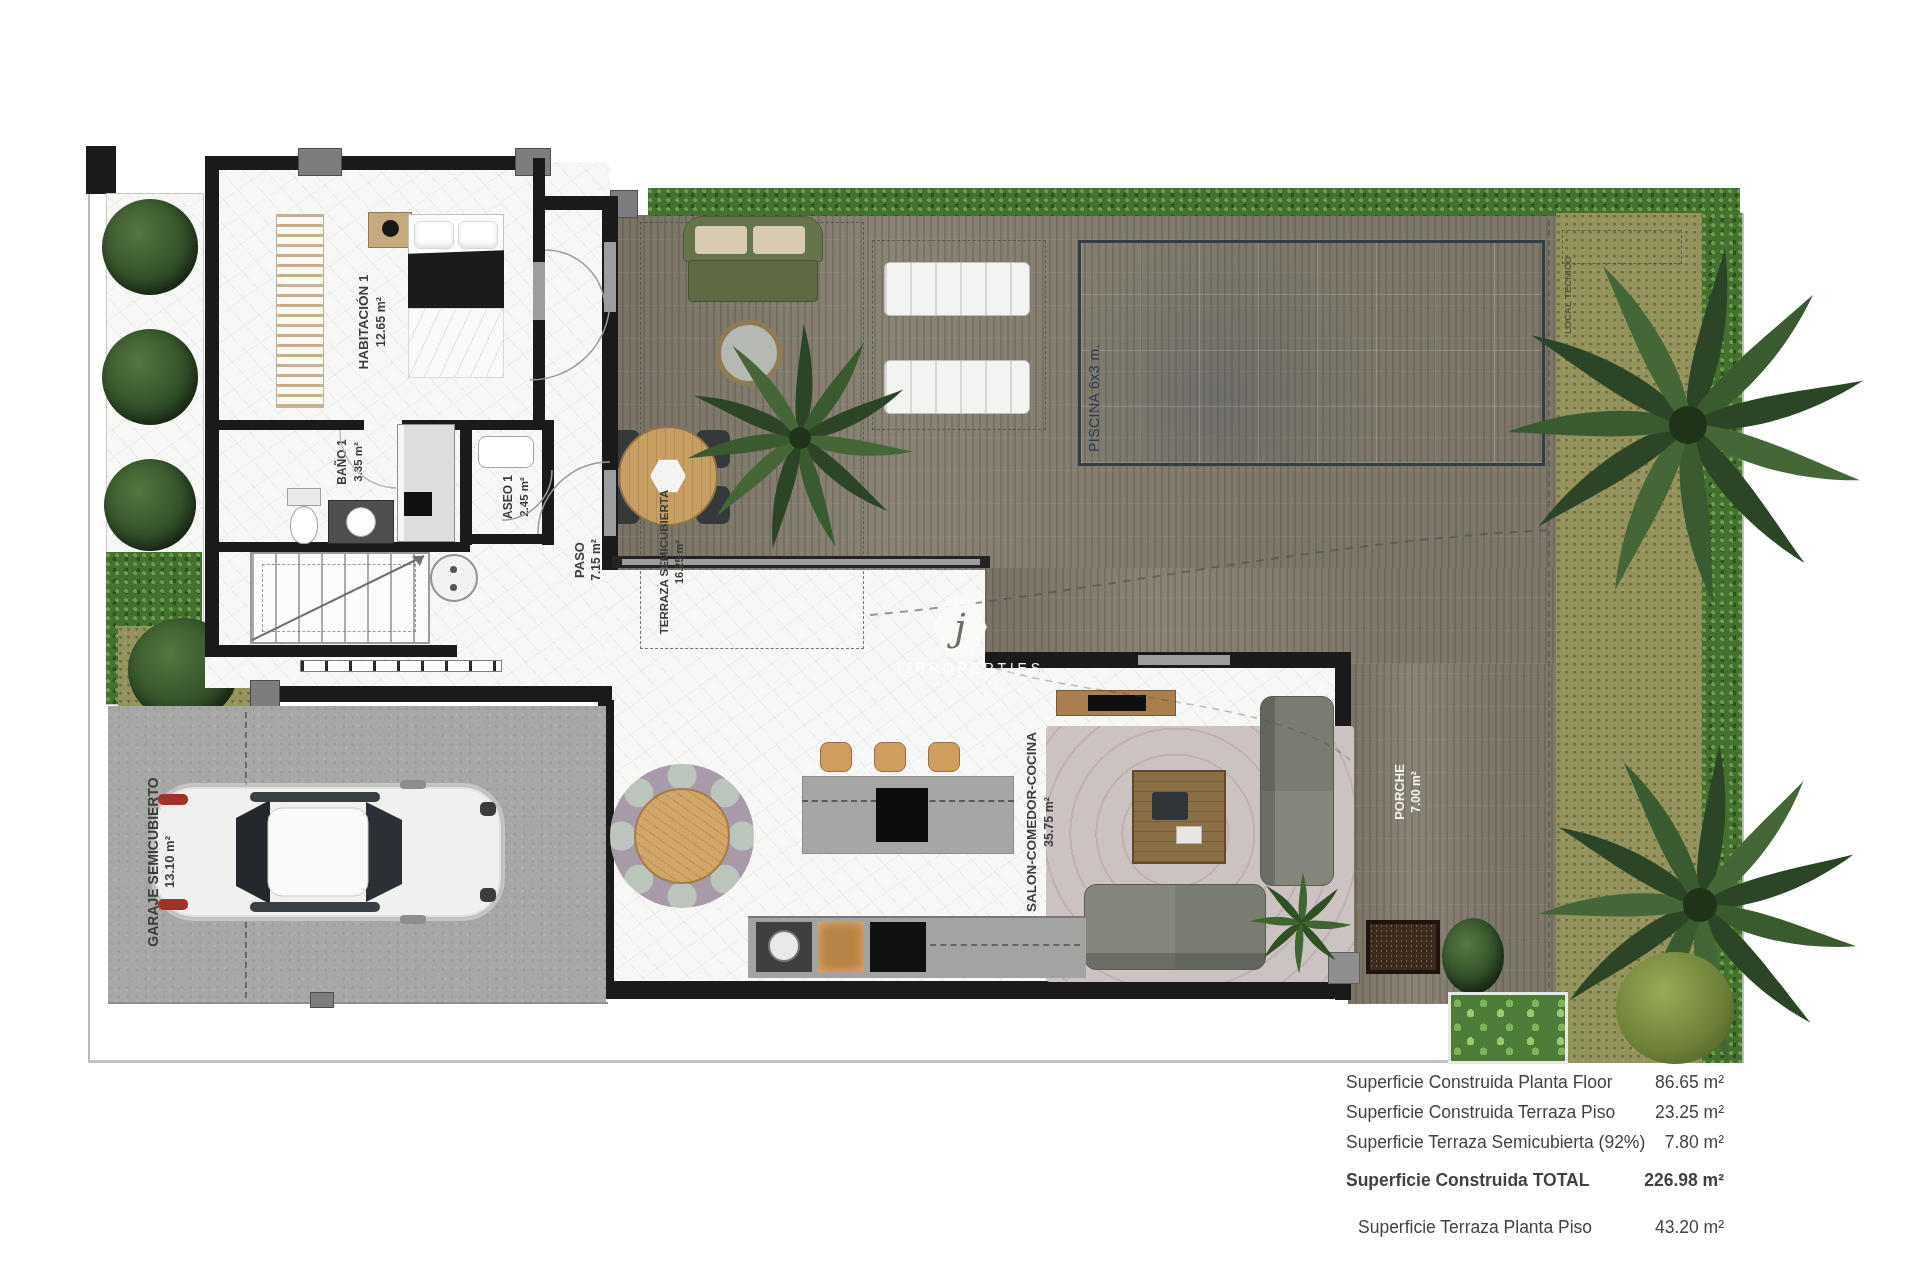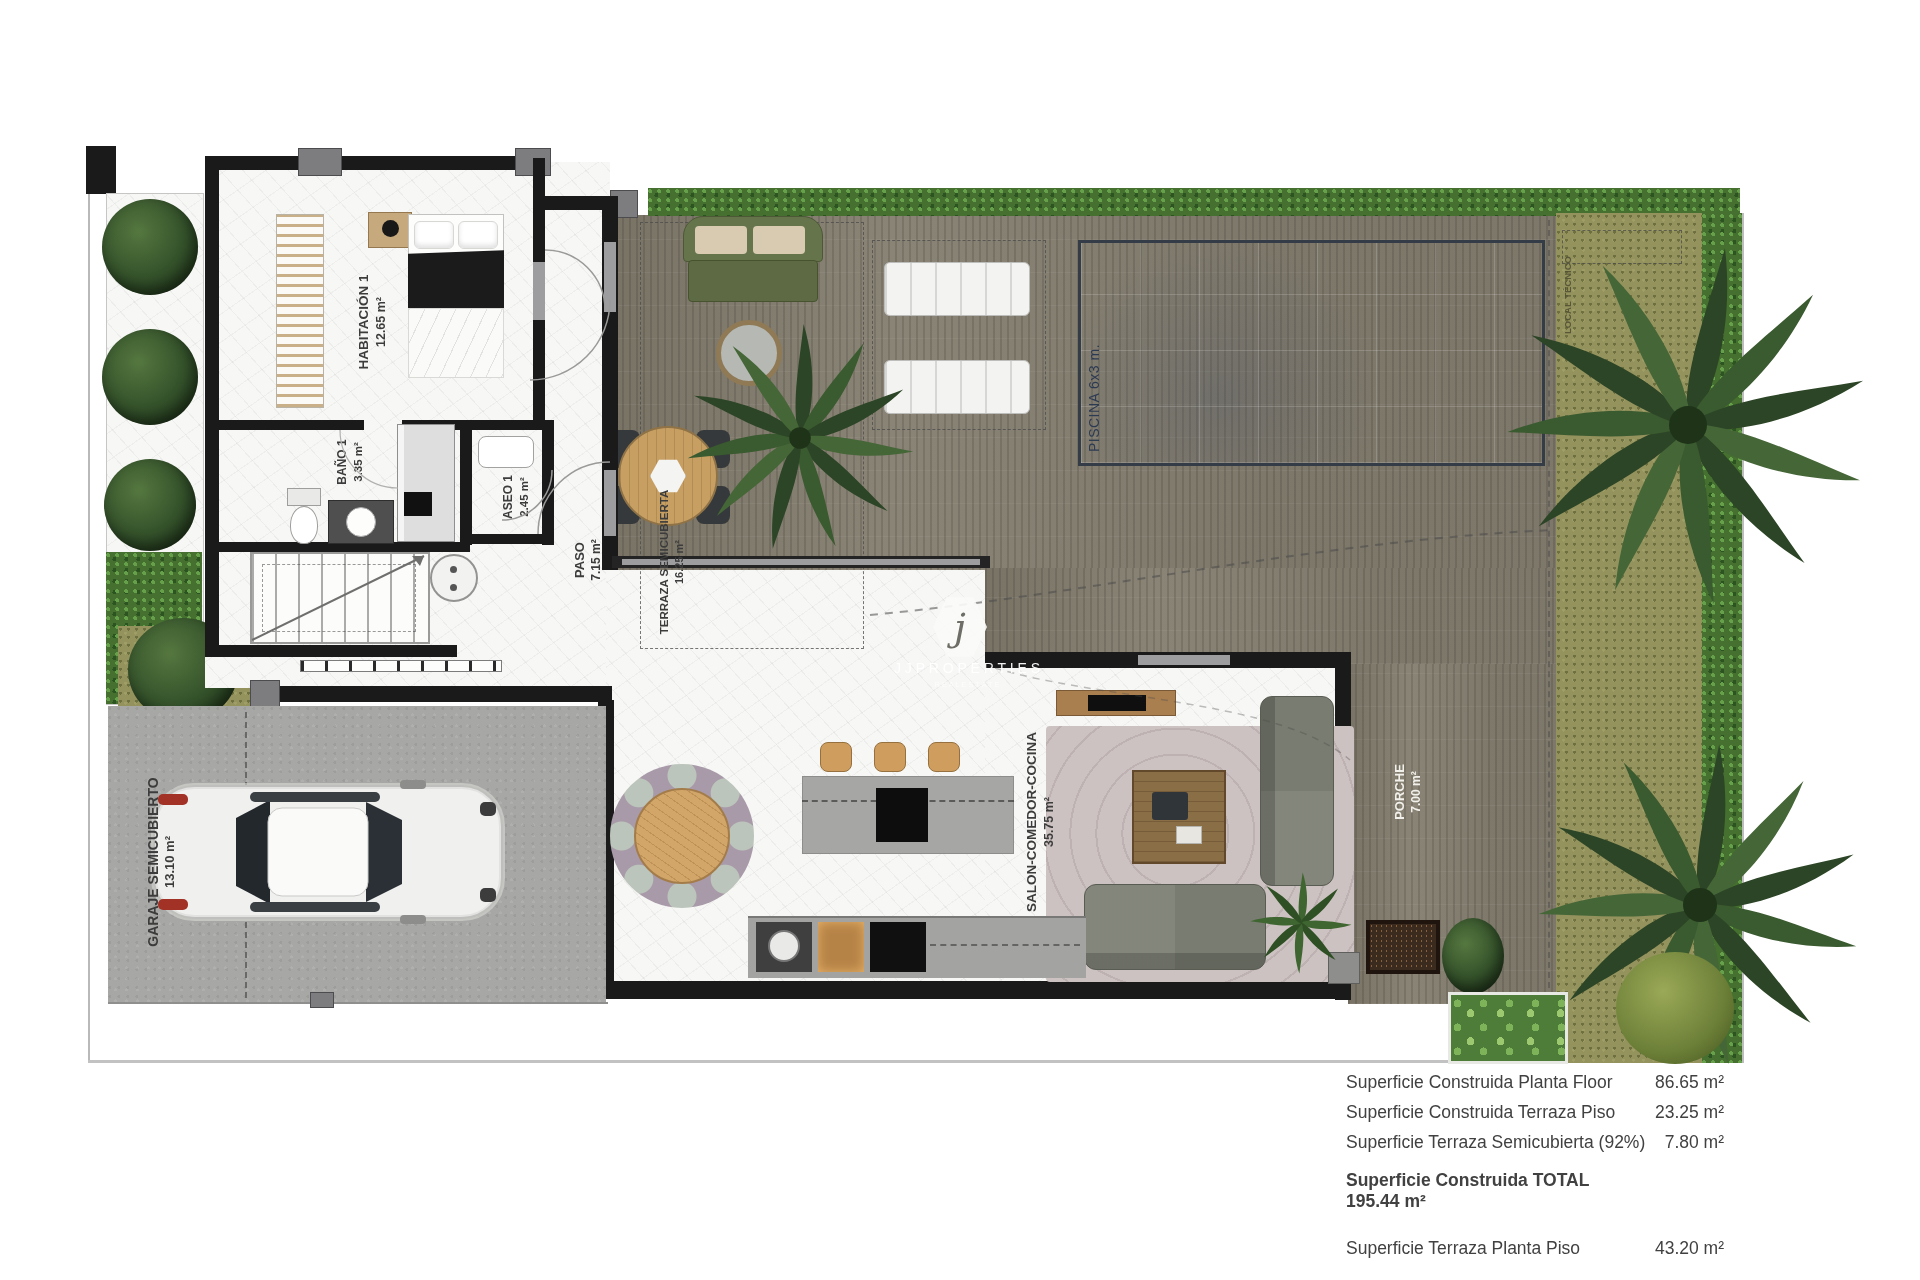--- a/index.html
+++ b/index.html
@@ -42,22 +42,22 @@
   .dashbox{position:absolute;border:2px dashed #4a4a4a;opacity:.75;}
   
   .f{position:absolute;box-sizing:border-box;}
   .sofa{background:#797c70;border-radius:12px;border:1px solid #595c52;}
   .lounger{background:#f3f3f1;border:1px solid #bdbdbb;border-radius:6px;
     background-image:repeating-linear-gradient(90deg,#d6d6d4 0 2px,transparent 2px 25px);}
   .stool{background:#cf9e5e;border:1px solid #96713f;border-radius:8px;}
   
   #summary{position:absolute;left:1346px;top:1072px;width:378px;color:#414141;font-size:17.5px;}
   #summary .row{display:flex;justify-content:space-between;margin-bottom:9px;}
-  #summary .row.total{font-weight:700;margin-top:17px;margin-bottom:8px;flex-direction:column;}
-  #summary .row.last{margin-top:26px;}
+  #summary .row.total{font-weight:700;margin-top:17px;margin-bottom:8px;}
+  #summary .row.last{margin-top:26px;margin-left:12px;}
   #title{position:absolute;left:90px;top:60px;font-size:56px;font-weight:700;color:#3a3a3c;letter-spacing:.5px;}
   svg{display:block;}
   .svglayer{position:absolute;left:0;top:0;pointer-events:none;}
 </style>
 </head>
 <body>
 
 <div id="canvas">
 
 
@@ -448,21 +448,21 @@
     <div class="row">
       <span>Superficie Construida Terraza Piso</span>
       <span>23.25 m²</span>
     </div>
     <div class="row">
       <span>Superficie Terraza Semicubierta (92%)</span>
       <span>7.80 m²</span>
     </div>
     <div class="row total">
       <span>Superficie Construida TOTAL</span>
-      <span>195.44 m²</span>
+      <span>226.98 m²</span>
     </div>
     <div class="row last">
       <span>Superficie Terraza Planta Piso</span>
       <span>43.20 m²</span>
     </div>
   </div>
 
 </div>
 
 </body></html>

